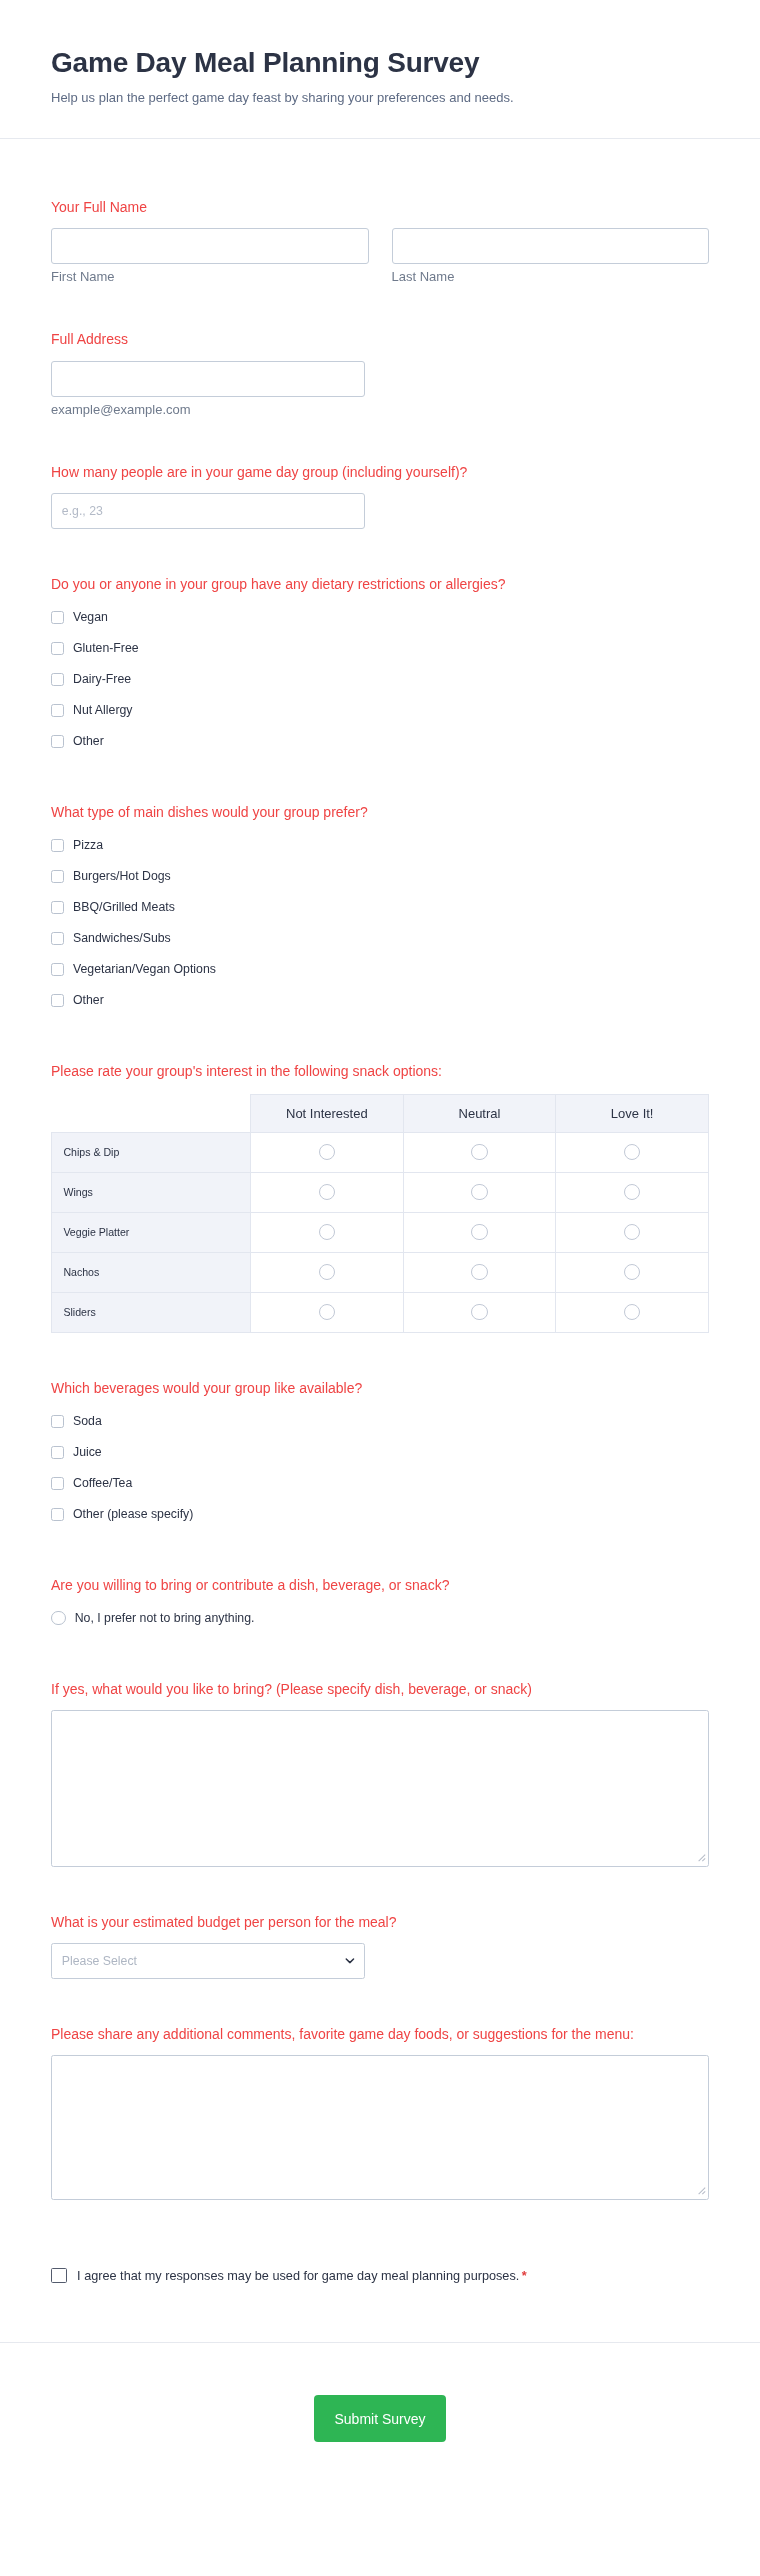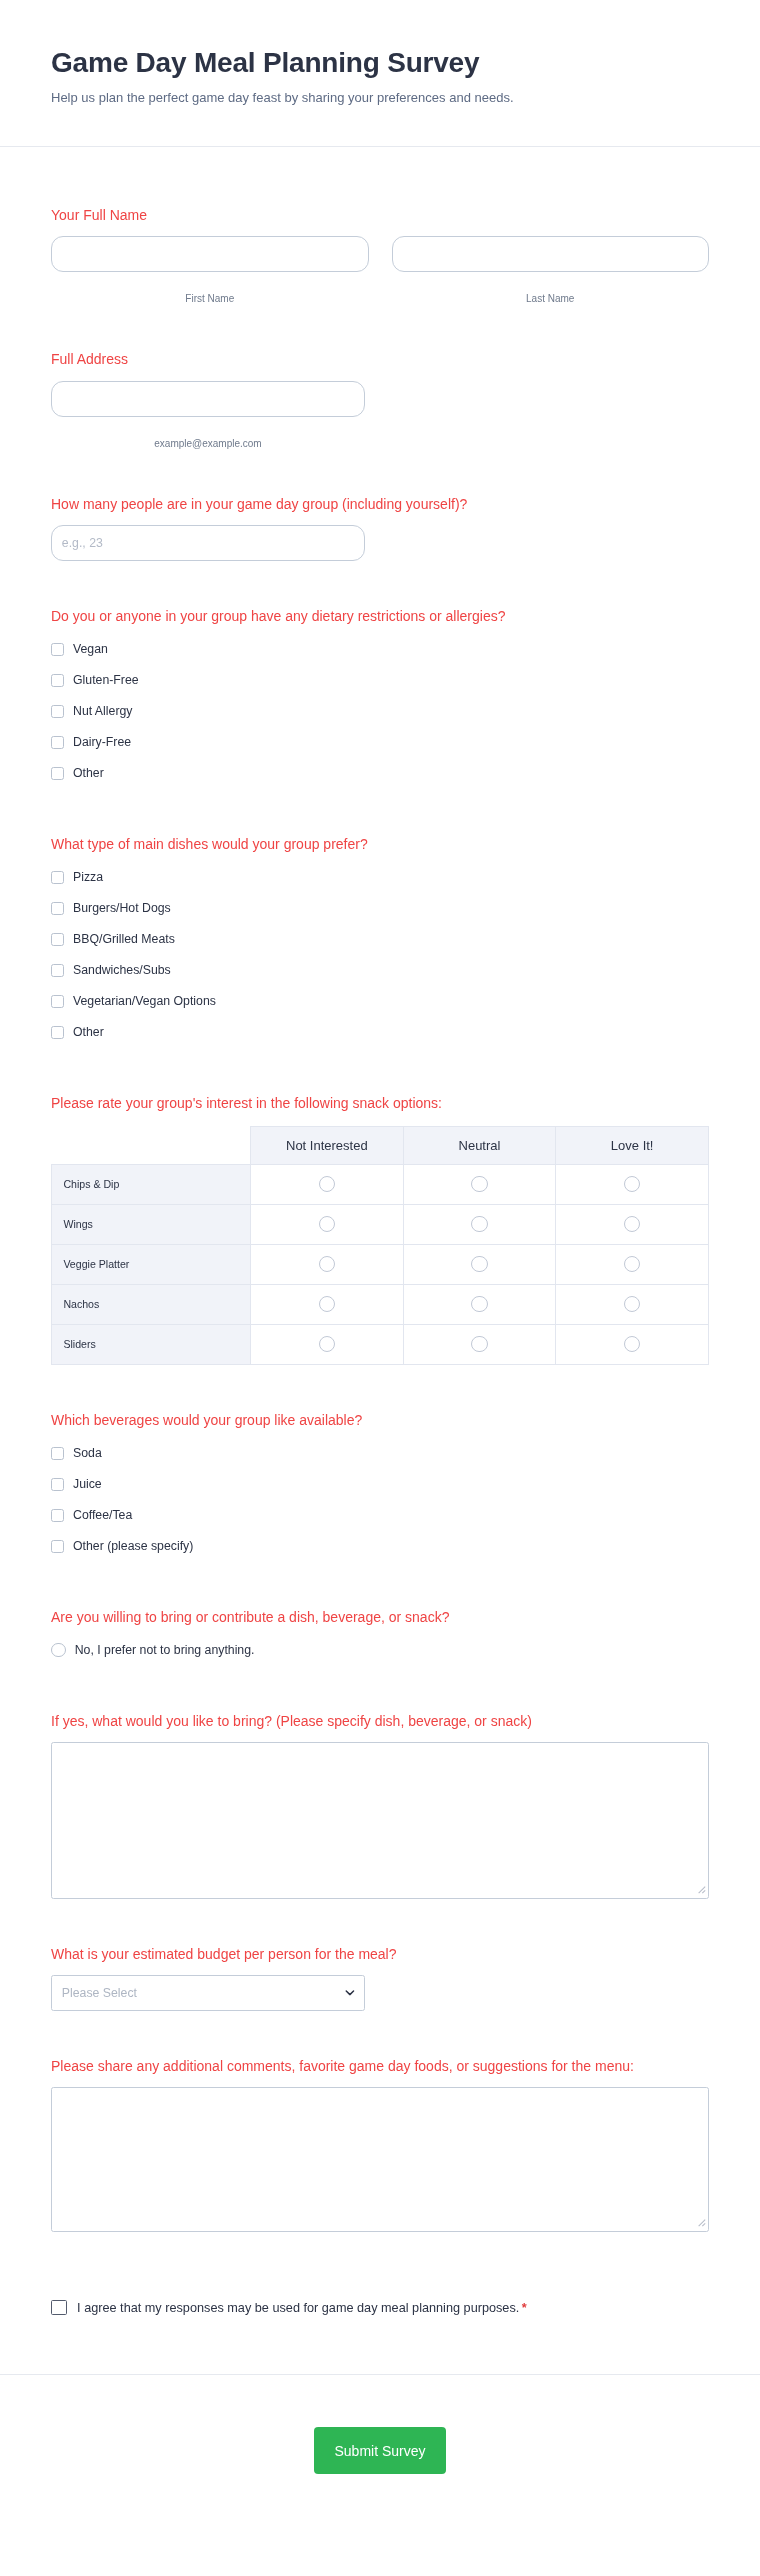--- a/index.html
+++ b/index.html
@@ -6,41 +6,41 @@
   html, body { background: #ffffff; }
   body {
     width: 760px;
     min-height: 2576px;
     font-family: "Liberation Sans", sans-serif;
     color: #2c3345;
   }
   .page { width: 760px; min-height: 2576px; display: block; }
 
   
-  .form-header { padding: 47px 51px 39px 51px; border-bottom: 0.8px solid #e6e9ef; }
+  .form-header { padding: 47px 51px 31px 51px; border-bottom: 0.8px solid #e6e9ef; }
   .form-title { font-size: 28px; font-weight: 700; color: #2c3345; letter-spacing: -0.2px; }
   .form-subtitle { margin-top: 9.8px; font-size: 13px; color: #5e6b84; line-height: 1.4; }
 
   
   .form-body { padding: 8.2px 51px 28px 51px; }
   .question { margin-top: 46px; }
   .question.first { margin-top: 51px; }
   .q-label { font-size: 14px; font-weight: 400; color: #ef4444; line-height: 1.4; }
 
   .field-row { display: flex; gap: 23px; margin-top: 10.6px; }
   .field-col { flex: 1; }
   .text-input {
     width: 100%; height: 36px;
-    border: 0.8px solid #c4cdd9; border-radius: 12px;
+    border: 0.8px solid #c4cdd9; border-radius: 3px;
     padding: 0 9.8px; font-size: 12.3px; color: #2c3345;
     background: #fff; outline: none; font-family: inherit;
   }
   .text-input::placeholder { color: #b3bac7; }
   .half { width: 314px; }
-  .sublabel { margin-top: 21px; font-size: 10px; color: #6f7a8c; text-align: center; }
+  .sublabel { margin-top: 5px; font-size: 13px; color: #6f7a8c; }
 
   .option-list { margin-top: 7.4px; }
   .option { display: flex; align-items: center; min-height: 31px; cursor: pointer; }
   .cb {
     appearance: none; -webkit-appearance: none;
     width: 13px; height: 13px; flex: none;
     border: 0.8px solid #b9c2cf; border-radius: 2.5px;
     background: #fff; margin-right: 9px; cursor: pointer;
   }
   .radio {
@@ -163,25 +163,25 @@
         <label class="option">
           <input type="checkbox" class="cb" style="">
           <span class="option-text">Vegan</span>
         </label>
         <label class="option">
           <input type="checkbox" class="cb" style="">
           <span class="option-text">Gluten-Free</span>
         </label>
         <label class="option">
           <input type="checkbox" class="cb" style="">
+          <span class="option-text">Dairy-Free</span>
+        </label>
+        <label class="option">
+          <input type="checkbox" class="cb" style="">
           <span class="option-text">Nut Allergy</span>
-        </label>
-        <label class="option">
-          <input type="checkbox" class="cb" style="">
-          <span class="option-text">Dairy-Free</span>
         </label>
         <label class="option">
           <input type="checkbox" class="cb" style="">
           <span class="option-text">Other</span>
         </label>
       </div>
     </div>
 
     <div class="question">
       <div class="q-label">What type of main dishes would your group prefer?</div>

